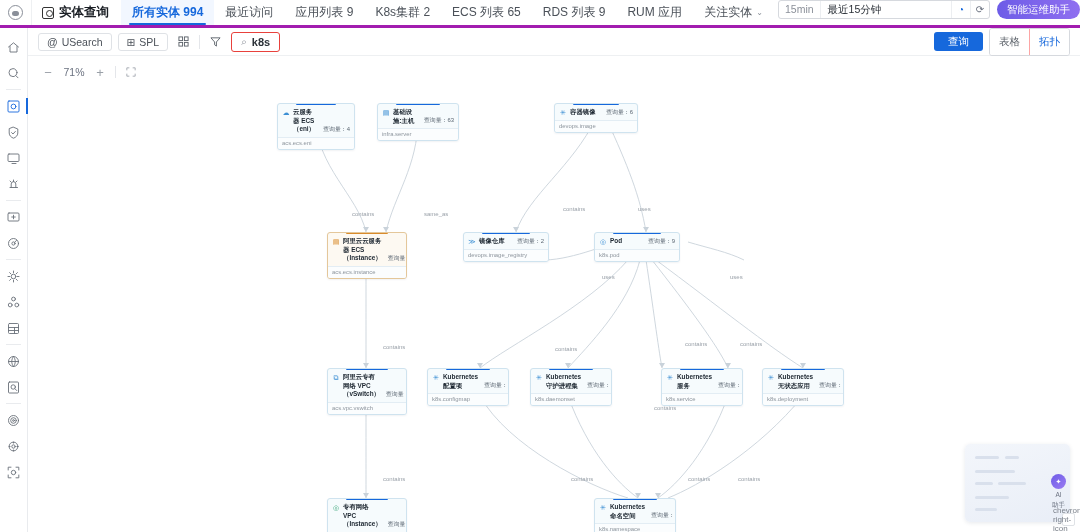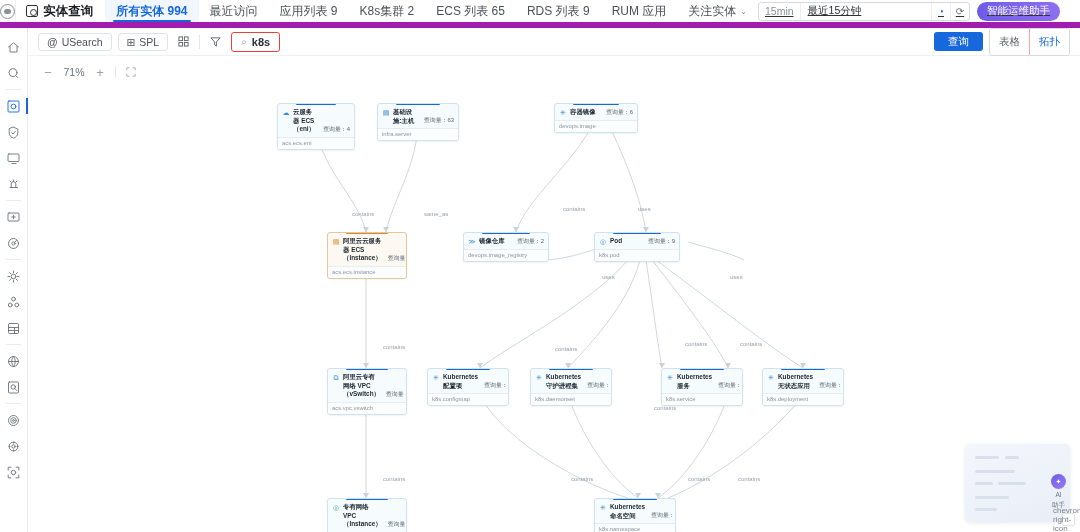--- a/index.html
+++ b/index.html
@@ -7,21 +7,21 @@
   body {
     width:1080px; height:532px;
     font-family:"Liberation Sans","DejaVu Sans",sans-serif;
     font-size:12px; color:#333; background:#fff;
     overflow:hidden; position:relative;
   }
 
   
   .topbar{
     height:28px; display:flex; align-items:stretch;
-    border-bottom:6px solid #a21caf; background:#fff; position:relative;
+    border-bottom:3px solid #a21caf; background:#fff; position:relative;
   }
   .logo-cell{ width:32px; display:flex; align-items:center; justify-content:center;
     border-right:1px solid #eef0f2;}
   .logo-mark{ width:15px;height:15px;border-radius:50%;
     border:1.4px solid #8a8f99; position:relative;}
   .logo-mark:after{content:"";position:absolute;left:3px;top:4.5px;width:7px;height:5px;
     border-radius:3px;background:#8a8f99;}
   .page-tag{ display:flex;align-items:center;gap:5px;padding:0 12px 0 10px;
     font-size:12.5px;font-weight:700;color:#1c2026;white-space:nowrap;}
   .frame-icon{width:12px;height:12px;position:relative;display:inline-block;}
@@ -29,21 +29,21 @@
     border:1.3px solid #333;border-radius:2px;}
   .frame-icon:after{content:"";position:absolute;left:3.5px;top:3.5px;width:5px;height:5px;
     border-radius:50%;border:1.3px solid #333;}
   .tabs{ display:flex; align-items:stretch; }
   .tab{ display:flex;align-items:center;padding:0 11px;font-size:12px;color:#4b5159;
     white-space:nowrap;cursor:pointer;position:relative;}
   .tab.active{ color:#1668dc;font-weight:700;background:#f2f7ff;}
   .tab.active:after{content:"";position:absolute;left:8px;right:8px;bottom:0;height:2px;
     background:#1668dc;border-radius:1px;}
   .tab .chev{ margin-left:4px;font-size:8px;color:#8b9099;}
-  .topbar-right{ margin-left:auto; display:flex; align-items:center; gap:7px; padding-right:20px;text-decoration:underline;}
+  .topbar-right{ margin-left:auto; display:flex; align-items:flex-start; gap:7px; padding-right:0;}
   .timerange{
     display:flex;align-items:center;height:19px;width:212px;
     border:1px solid #d6d9de;border-radius:3px;background:#fff;font-size:10.5px;overflow:hidden;}
   .tr-badge{ color:#8b9099; padding:0 6px; border-right:1px solid #eceef1; line-height:17px;}
   .tr-text{ color:#2b3138; padding-left:7px; flex:1;}
   .tr-btn{ width:19px;height:100%;display:flex;align-items:center;justify-content:center;
     border-left:1px solid #eceef1;color:#6b7280;font-size:10px;cursor:pointer;}
   .tr-btn.blue{color:#1668dc;}
   .ai-btn{
     height:19px;display:flex;align-items:center;padding:0 10px;border-radius:10px;

